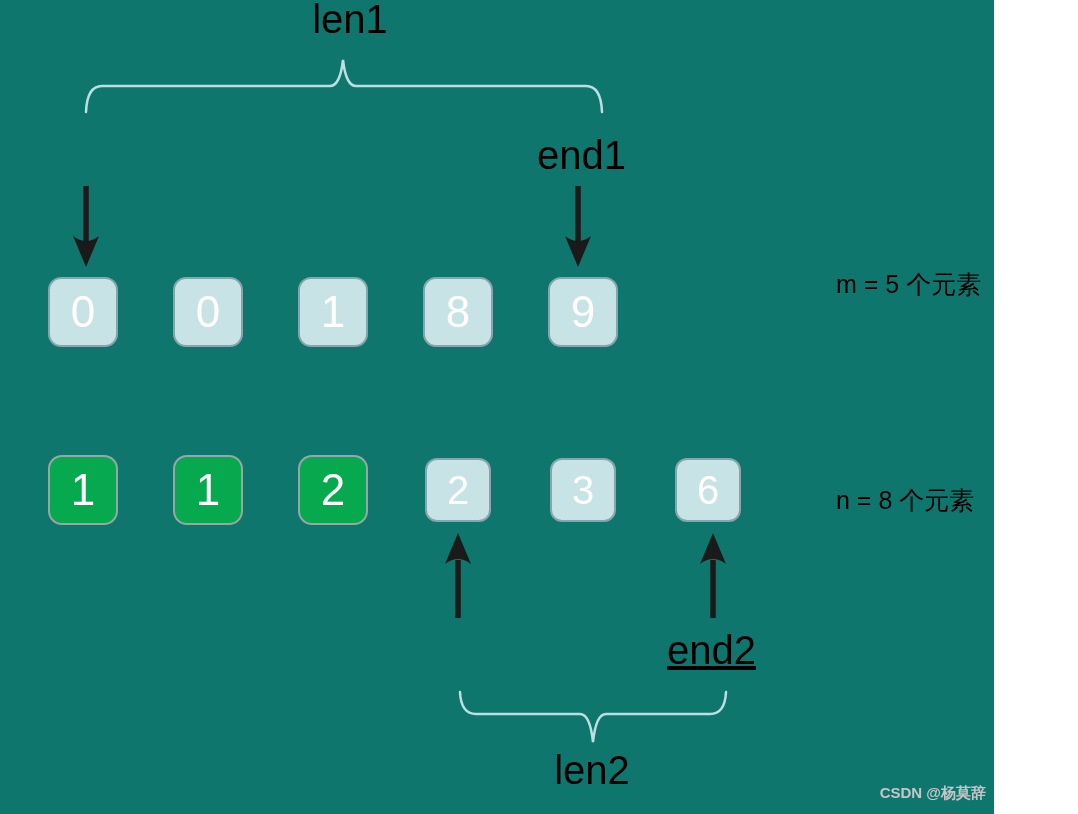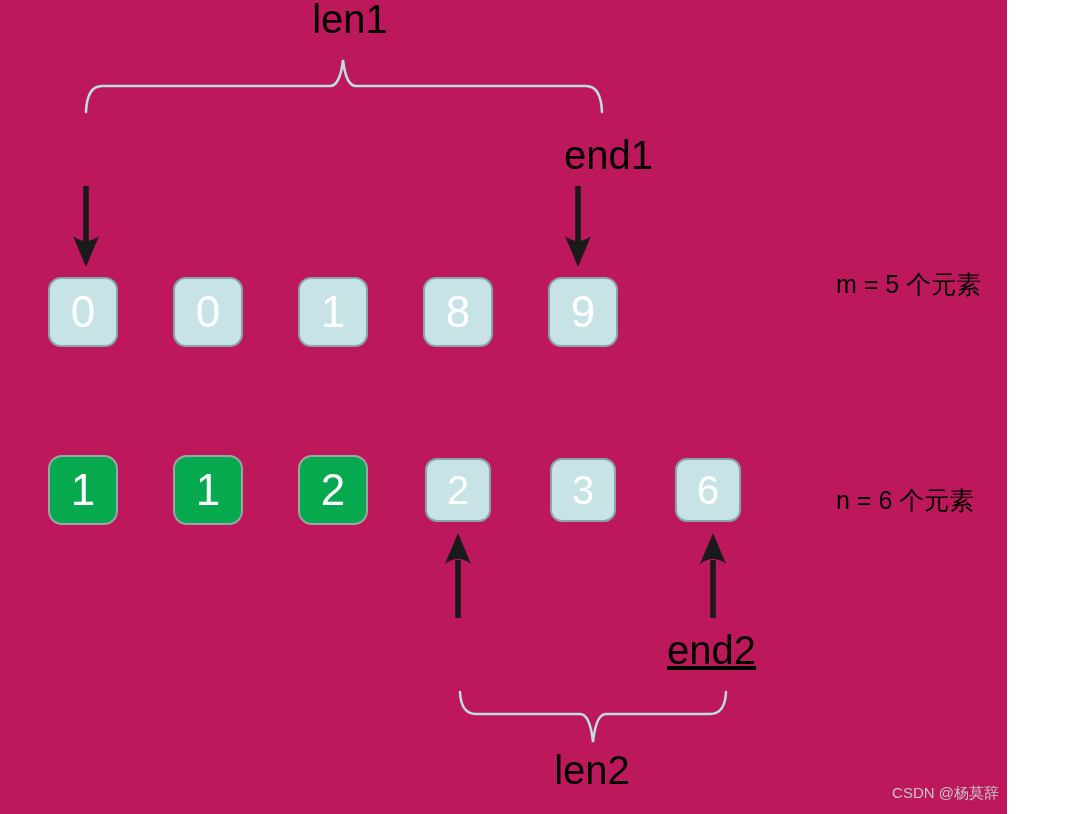--- a/index.html
+++ b/index.html
@@ -1,25 +1,24 @@
 <!DOCTYPE html>
 <html style="--box-blue-fill: #c7e3e5; --box-blue-border: #87a6ab; --box-green-fill: #06a94e; --box-green-border: #9aa5a8; --brace: #bcdfe3; --arrow: #1a1a1a; --watermark: #c6c6c8;"><head>
 <meta charset="utf-8">
 <style>
   html,body{margin:0;padding:0;}
   body{background:#ffffff;}
   #canvas{
     position:relative;
     width:994px;
     height:814px;
-    background:#be185d;
+    background:#0f766e;
     overflow:hidden;
     font-family:"Liberation Sans","DejaVu Sans",sans-serif;
     color:#000;
-    padding-left:13px;
   }
   .abs{position:absolute;}
   .diagram-label{
     font-size:40px;
     line-height:44px;
     color:#000;
     white-space:nowrap;
   }
   .centered{text-align:center;}
   .count-line{
@@ -78,21 +77,21 @@
 <body>
 
 <div id="canvas">
 
   <div class="abs diagram-label centered" style="left:285px;top:-3px;width:130px;">len1</div>
 
   <svg class="abs brace" style="left:84px;top:52px;" width="520" height="64" viewBox="0 0 520 64">
     <path d="M2,60 Q3,34 18,34 L246,34 Q256,34 259,8 Q262,34 272,34 L502,34 Q517,34 518,60" fill="none" stroke="currentColor" stroke-width="2.5" stroke-linecap="round"></path>
   </svg>
 
-  <div class="abs diagram-label" style="left:537px;top:133px;margin-left:27px;">end1</div>
+  <div class="abs diagram-label" style="left:537px;top:133px;">end1</div>
 
   <svg class="abs arrow" style="left:70px;top:184px;" width="32" height="84" viewBox="0 0 32 84">
     <line x1="16" y1="2" x2="16" y2="58" stroke="currentColor" stroke-width="5.5"></line>
     <path d="M16,83 L3,52 Q16,62 29,52 Z" fill="currentColor"></path>
   </svg>
   <svg class="abs arrow" style="left:562px;top:184px;" width="32" height="84" viewBox="0 0 32 84">
     <line x1="16" y1="2" x2="16" y2="58" stroke="currentColor" stroke-width="5.5"></line>
     <path d="M16,83 L3,52 Q16,62 29,52 Z" fill="currentColor"></path>
   </svg>
 
@@ -133,35 +132,35 @@
       </div>
       <div class="slot">
         <div class="box blue small">3</div>
       </div>
       <div class="slot">
         <div class="box blue small">6</div>
       </div>
     </div>
 
   <div class="abs count-line" style="left:836px;top:478px;">
-    <span>n = 6 </span><span class="cjk">个元素</span>
+    <span>n = 8 </span><span class="cjk">个元素</span>
   </div>
 
   <svg class="abs arrow" style="left:442px;top:532px;" width="32" height="88" viewBox="0 0 32 88">
     <line x1="16" y1="28" x2="16" y2="86" stroke="currentColor" stroke-width="5.5"></line>
     <path d="M16,1 L3,32 Q16,22 29,32 Z" fill="currentColor"></path>
   </svg>
   <svg class="abs arrow" style="left:697px;top:532px;" width="32" height="88" viewBox="0 0 32 88">
     <line x1="16" y1="28" x2="16" y2="86" stroke="currentColor" stroke-width="5.5"></line>
     <path d="M16,1 L3,32 Q16,22 29,32 Z" fill="currentColor"></path>
   </svg>
 
   <div class="abs diagram-label" style="left:667px;top:628px;text-decoration:underline;">end2</div>
 
   <svg class="abs brace" style="left:458px;top:690px;" width="270" height="58" viewBox="0 0 270 58">
     <path d="M2,2 Q3,24 18,24 L122,24 Q132,24 135,52 Q138,24 148,24 L252,24 Q267,24 268,2" fill="none" stroke="currentColor" stroke-width="2.5" stroke-linecap="round"></path>
   </svg>
 
   <div class="abs diagram-label centered" style="left:527px;top:748px;width:130px;">len2</div>
 
-  <div class="abs watermark" style="right:8px;top:784px;">CSDN @杨莫辞</div>
+  <div class="abs watermark" style="right:8px;top:784px;font-weight:bold;">CSDN @杨莫辞</div>
 
 </div>
 
 </body></html>

